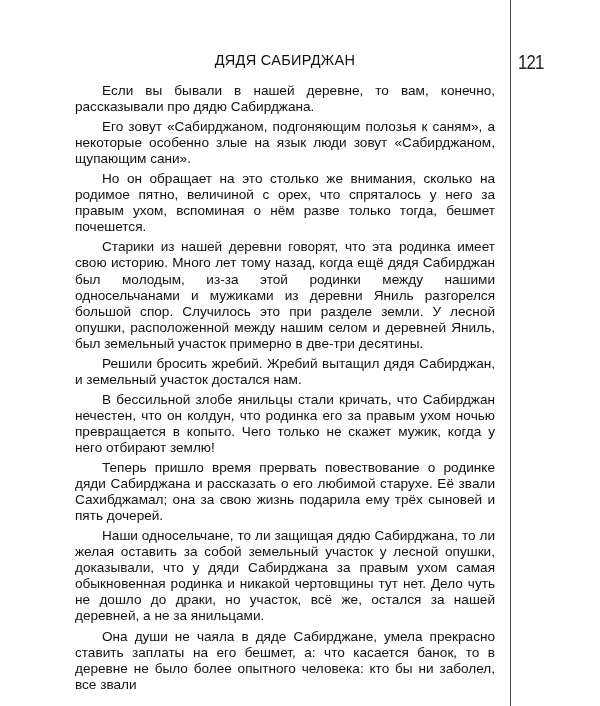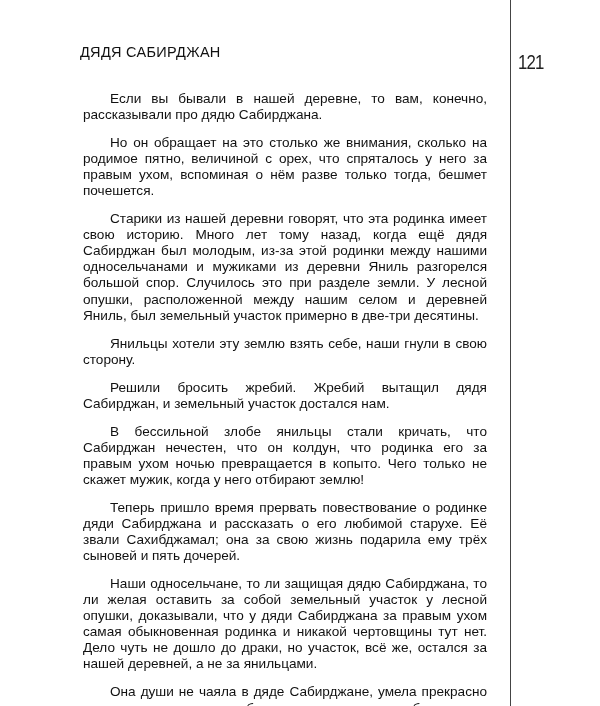--- a/index.html
+++ b/index.html
@@ -1,36 +1,36 @@
 <!DOCTYPE html>
 <html><head>
 <meta charset="utf-8">
 <style>
   html, body { margin:0; padding:0; }
   body { width:600px; height:706px; background:#ffffff; position:relative; overflow:hidden;
          font-family:"Liberation Sans", sans-serif; color:#1a1a1a; }
   .vline { position:absolute; left:510px; top:0; width:1px; height:706px; background:#444; }
   .page-number { position:absolute; left:518px; top:50px; font-size:21px; letter-spacing:-1px;
                  transform:scaleX(0.8); transform-origin:left top; color:#222; }
-  .title { position:absolute; left:80px; width:410px; top:44px; text-align:left;
+  .title { position:absolute; left:80px; width:410px; top:52px; text-align:center;
            font-size:14.5px; letter-spacing:0.3px; color:#111; }
   .body-text { position:absolute; left:71px; top:79px; width:428px; font-size:13.6px;
                line-height:16.05px; color:#111; }
-  .para { margin:12px; text-indent:27px; text-align:justify; }
+  .para { margin:4px; text-indent:27px; text-align:justify; }
 </style>
 </head>
 <body>
 
 <div class="vline"></div>
 <div class="page-number">121</div>
 <div class="title">ДЯДЯ САБИРДЖАН</div>
 
 <div class="body-text">
   <p class="para">Если вы бывали в нашей деревне, то вам, конечно, рассказывали про дядю Сабирджана.</p>
+  <p class="para">Его зовут «Сабирджаном, подгоняющим полозья к саням», а некоторые особенно злые на язык люди зовут «Сабирджаном, щупающим сани».</p>
   <p class="para">Но он обращает на это столько же внимания, сколько на родимое пятно, величиной с орех, что спряталось у него за правым ухом, вспоминая о нём разве только тогда, бешмет почешется.</p>
   <p class="para">Старики из нашей деревни говорят, что эта родинка имеет свою историю. Много лет тому назад, когда ещё дядя Сабирджан был молодым, из-за этой родинки между нашими односельчанами и мужиками из деревни Яниль разгорелся большой спор. Случилось это при разделе земли. У лесной опушки, расположенной между нашим селом и деревней Яниль, был земельный участок примерно в две-три десятины.</p>
-  <p class="para">Янильцы хотели эту землю взять себе, наши гнули в свою сторону.</p>
   <p class="para">Решили бросить жребий. Жребий вытащил дядя Сабирджан, и земельный участок достался нам.</p>
   <p class="para">В бессильной злобе янильцы стали кричать, что Сабирджан нечестен, что он колдун, что родинка его за правым ухом ночью превращается в копыто. Чего только не скажет мужик, когда у него отбирают землю!</p>
   <p class="para">Теперь пришло время прервать повествование о родинке дяди Сабирджана и рассказать о его любимой старухе. Её звали Сахибджамал; она за свою жизнь подарила ему трёх сыновей и пять дочерей.</p>
   <p class="para">Наши односельчане, то ли защищая дядю Сабирджана, то ли желая оставить за собой земельный участок у лесной опушки, доказывали, что у дяди Сабирджана за правым ухом самая обыкновенная родинка и никакой чертовщины тут нет. Дело чуть не дошло до драки, но участок, всё же, остался за нашей деревней, а не за янильцами.</p>
   <p class="para">Она души не чаяла в дяде Сабирджане, умела прекрасно ставить заплаты на его бешмет, а: что касается банок, то в деревне не было более опытного человека: кто бы ни заболел, все звали</p>
 </div>
 
 </body></html>

